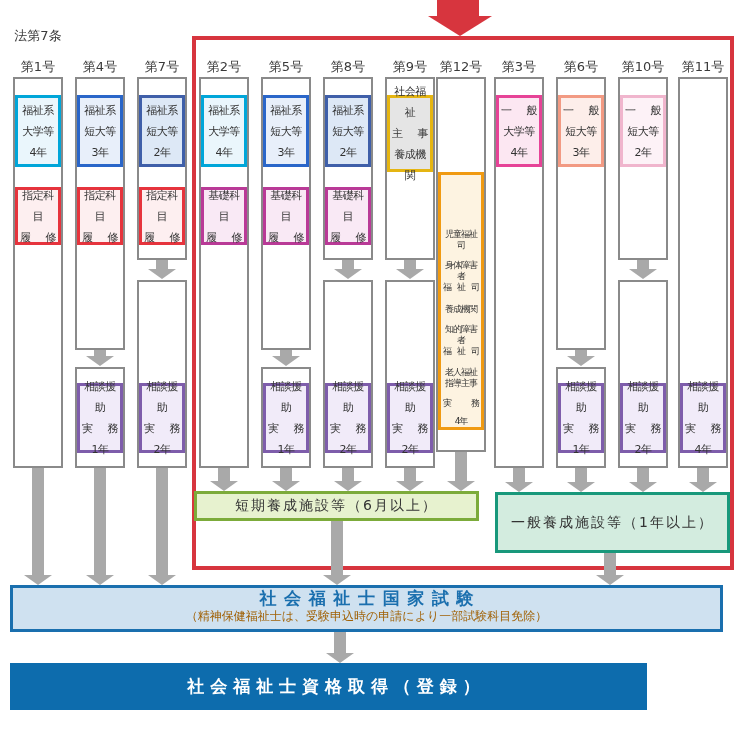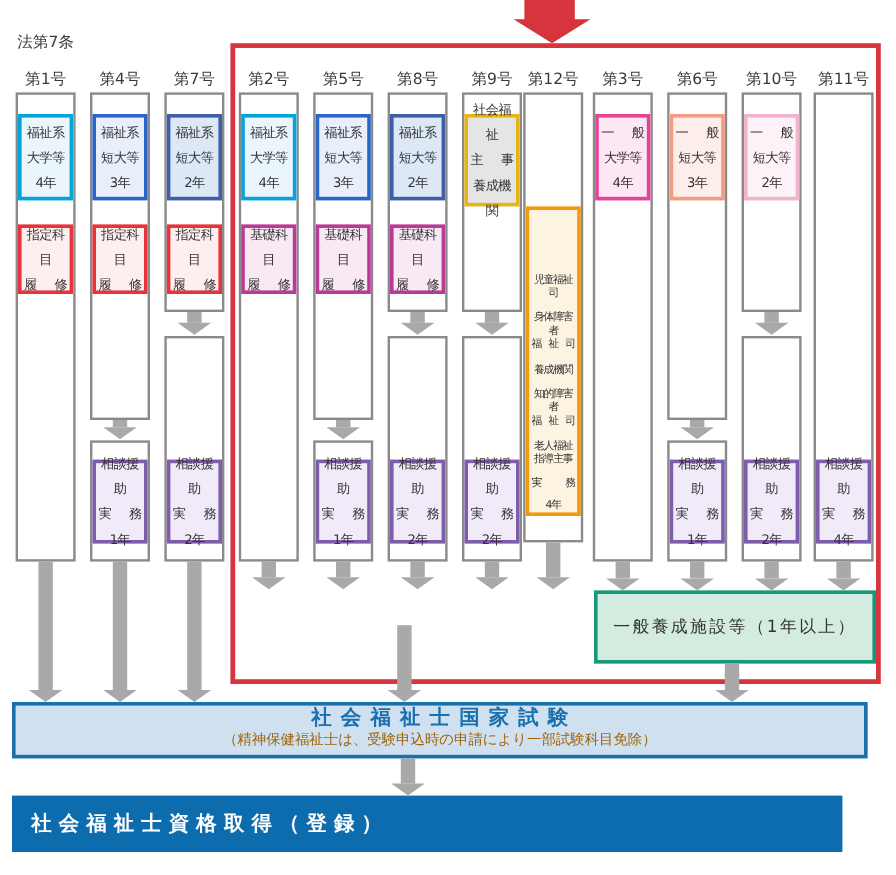--- a/index.html
+++ b/index.html
@@ -41,23 +41,23 @@
   .gbox.general{left:495px;top:492px;width:235px;height:61px;
                 background:#d3ecdf;border:3px solid #18987b;}
   
   .exam{position:absolute;left:10px;top:585px;width:713px;height:47px;box-sizing:border-box;
         background:#cfe1f0;border:3px solid #1a6fae;z-index:3;
         display:flex;flex-direction:column;align-items:center;justify-content:flex-start;}
   .exam .t{font-size:17px;font-weight:bold;color:#1a6fae;letter-spacing:0.45em;
            text-indent:0.45em;line-height:20px;}
   .exam .n{font-size:12px;color:#a16207;line-height:16px;}
   
-  .result{position:absolute;left:10px;top:663px;width:692px;height:47px;box-sizing:border-box;
+  .result{position:absolute;left:10px;top:663px;width:637px;height:47px;box-sizing:border-box;
           background:#0d6cad;color:#fff;z-index:3;display:flex;align-items:center;
-          justify-content:flex-start;font-size:17px;font-weight:bold;
+          justify-content:center;font-size:17px;font-weight:bold;
           letter-spacing:0.35em;text-indent:0.35em;padding-left:10px;}
 </style>
 </head>
 <body>
 
 <div id="stage">
   <div class="topshaft"></div>
   <div class="tophead"></div>
   <div class="redframe"></div>
 
@@ -327,20 +327,23 @@
       <div class="arr" style="left: 596px; top: 553px; height: 32px;">
         <div class="sh" style="height: 22px;"></div>
         <div class="hd"></div>
       </div>
       <div class="arr" style="left: 326px; top: 632px; height: 31px;">
         <div class="sh" style="height: 21px;"></div>
         <div class="hd"></div>
       </div>
     </div>
 
+  <div class="gbox short">
+    <span>短期養成施設等（6月以上）</span>
+  </div>
   <div class="gbox general">
     <span>一般養成施設等（1年以上）</span>
   </div>
 
   <div class="exam">
     <div class="t">社会福祉士国家試験</div>
     <div class="n">（精神保健福祉士は、受験申込時の申請により一部試験科目免除）</div>
   </div>
 
   <div class="result">

